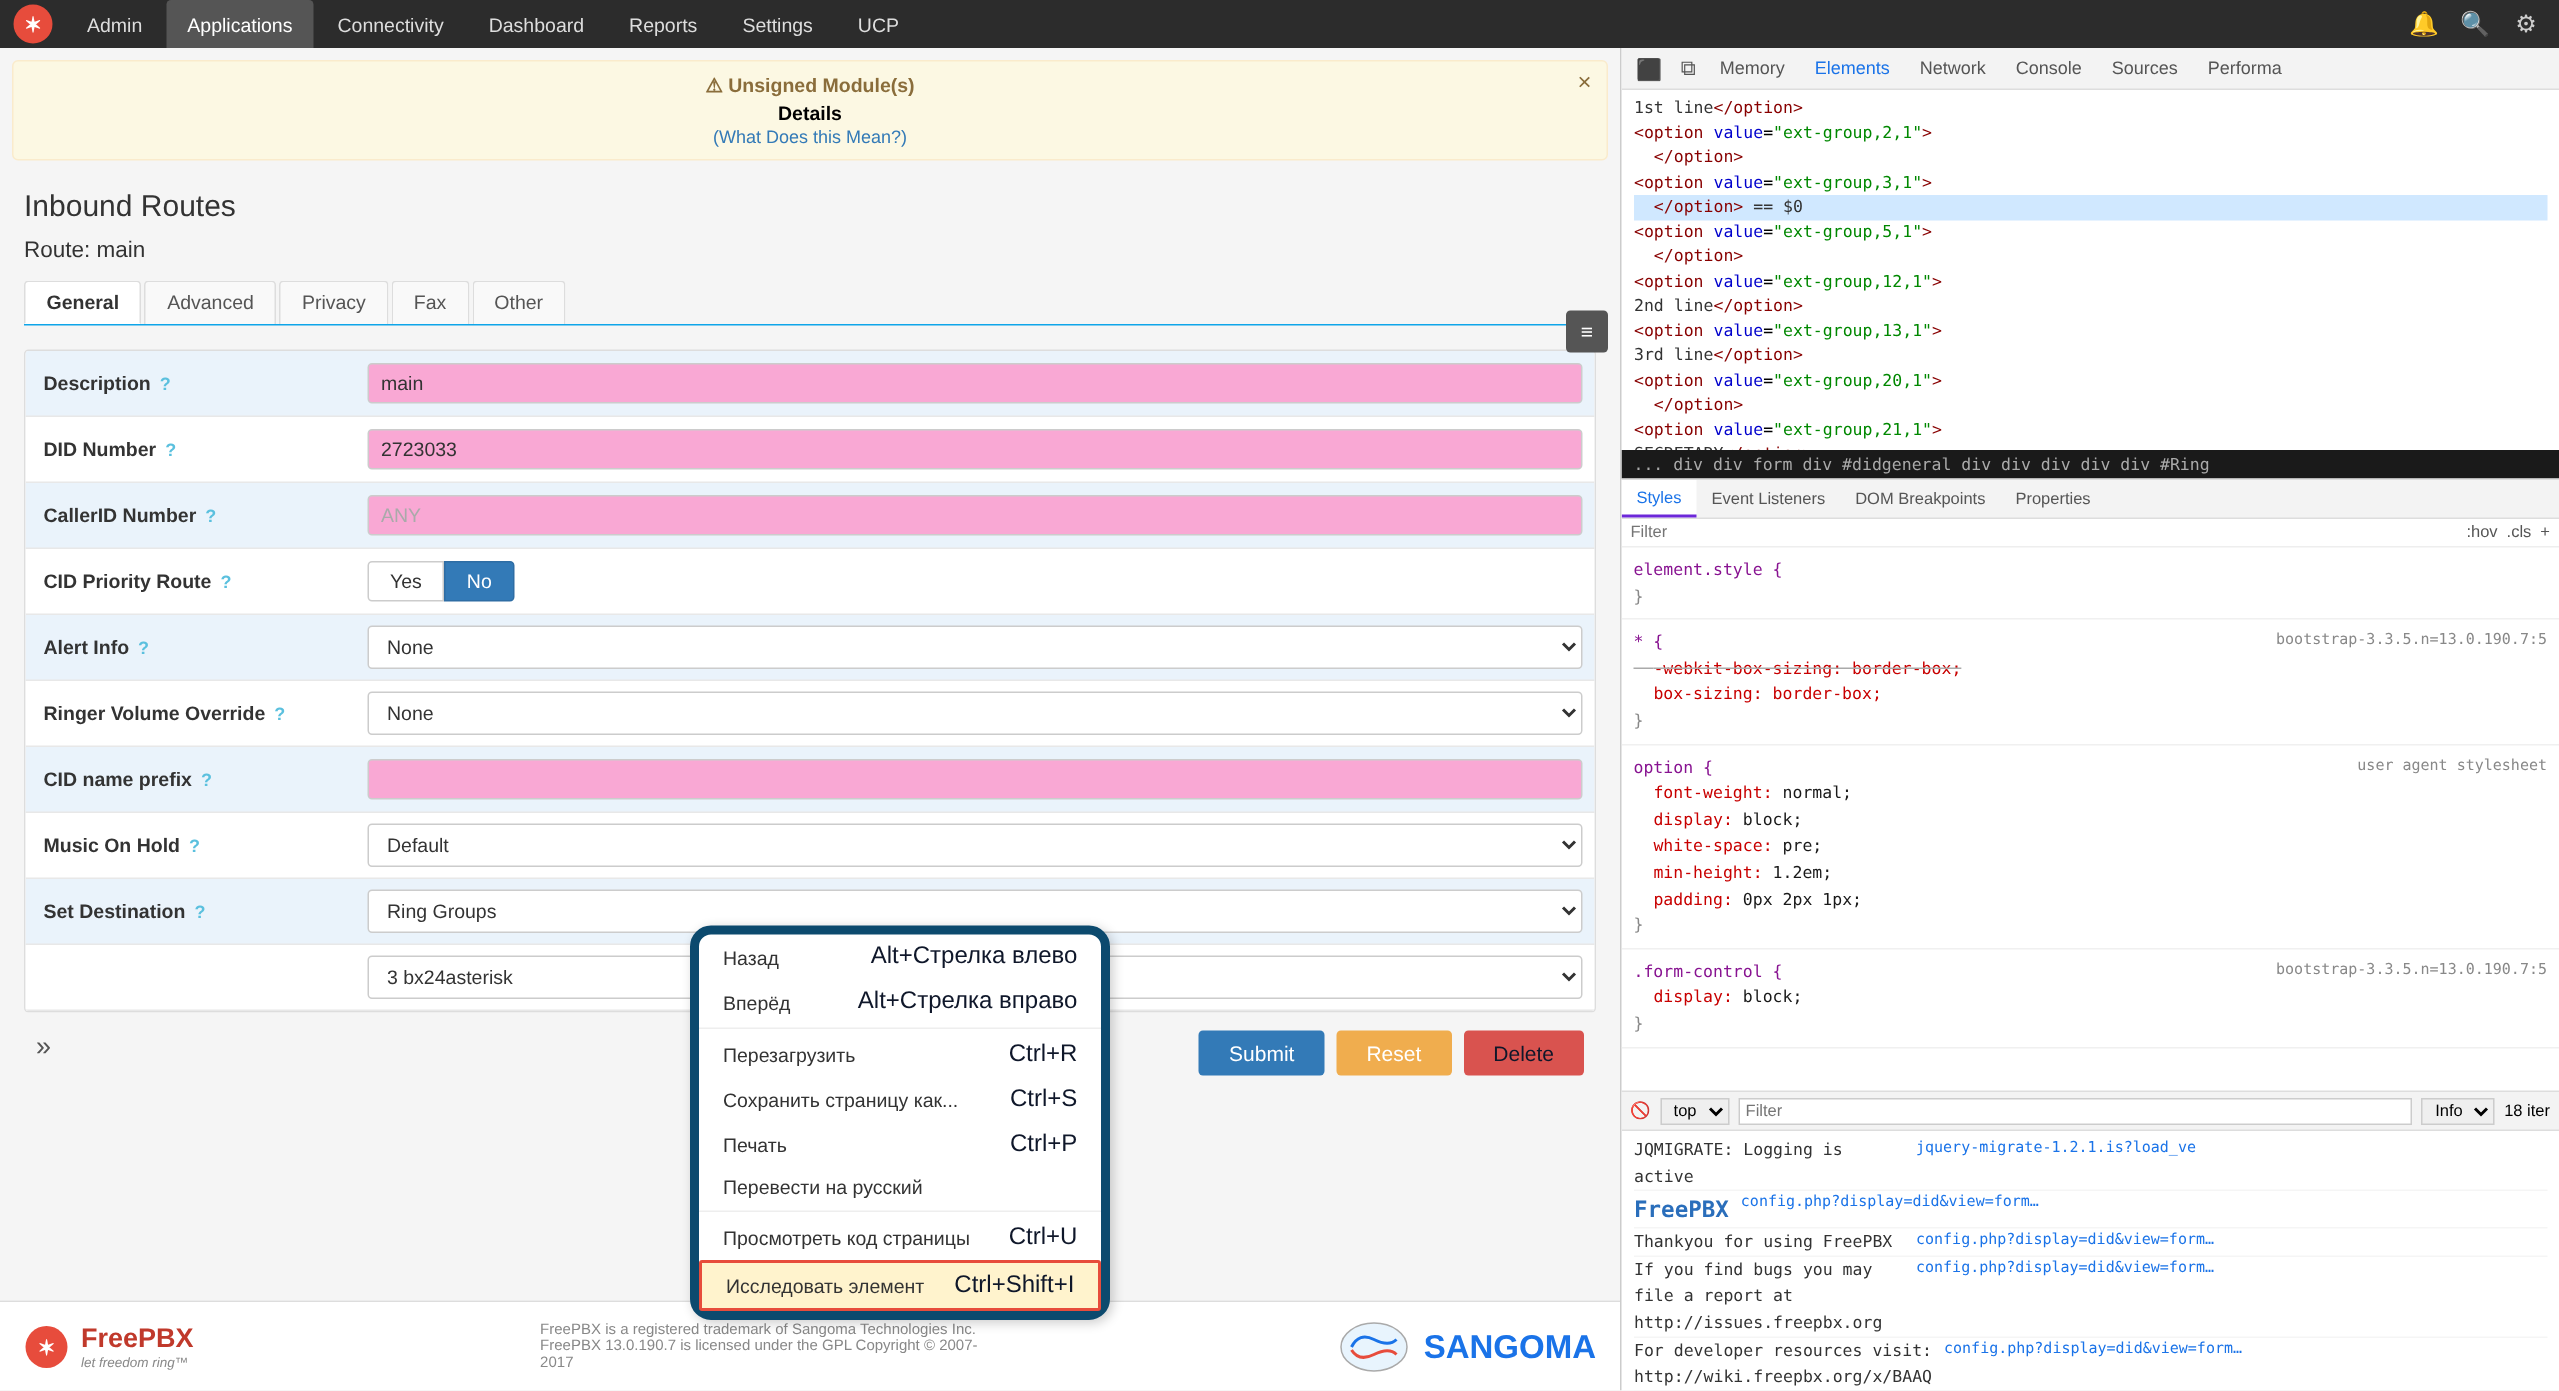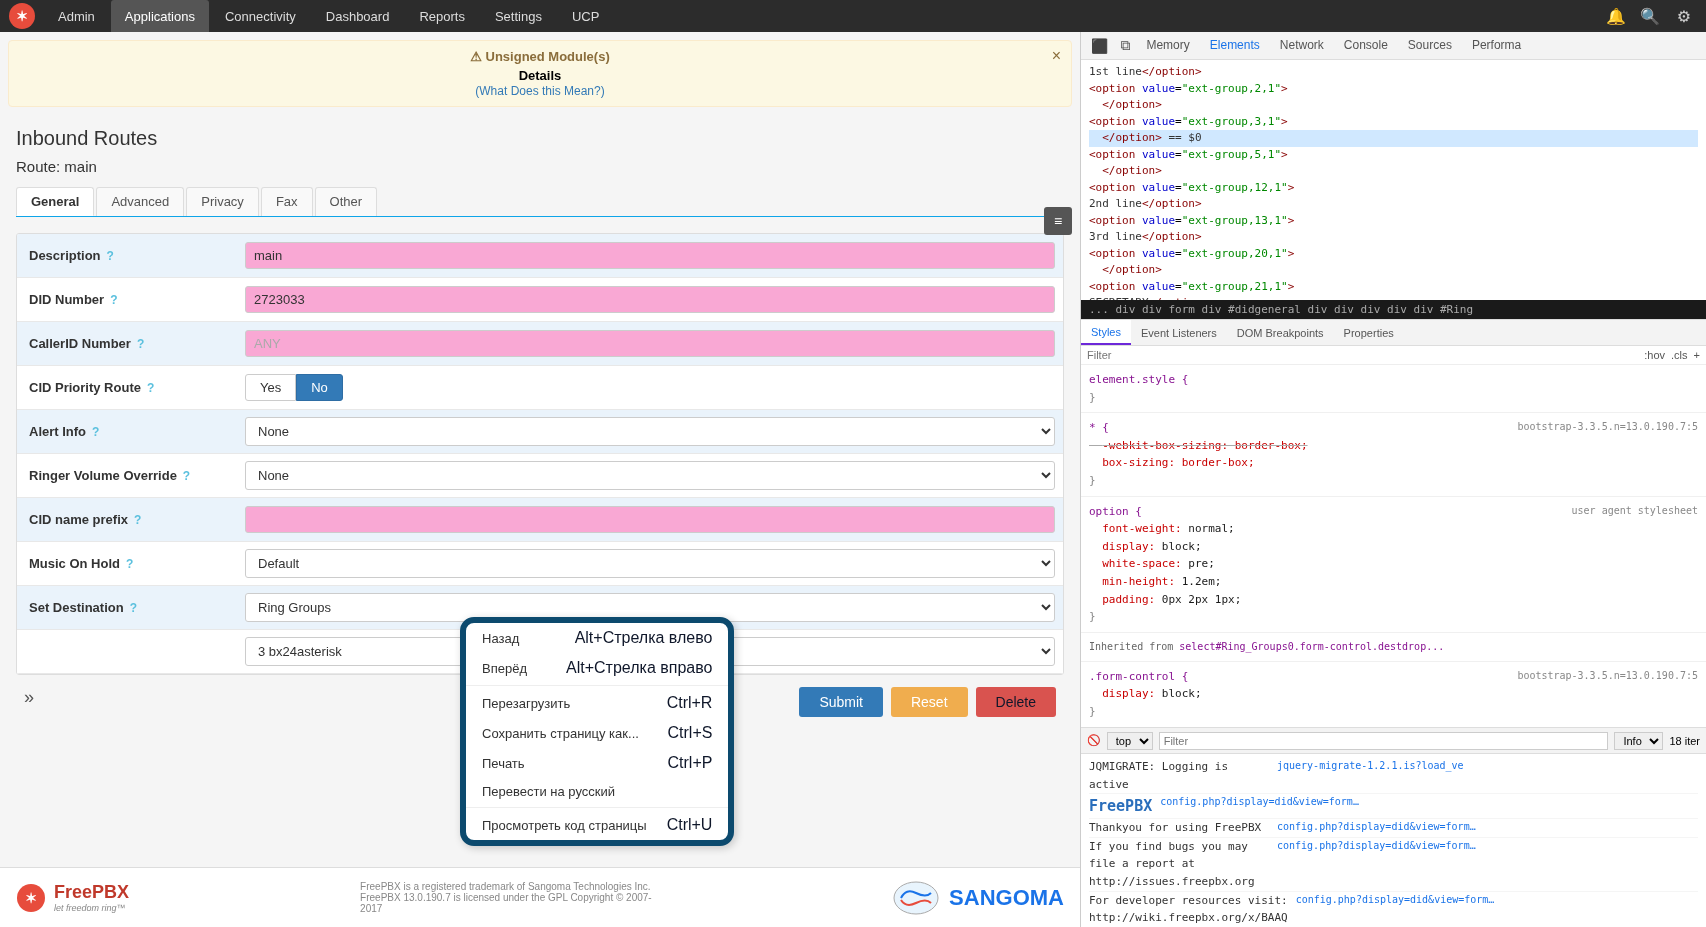--- a/index.html
+++ b/index.html
@@ -390,20 +390,24 @@
       </div>
       <div class="ctx-item">
         <span>Перевести на русский</span>
         <span class="ctx-shortcut"></span>
       </div>
       <div class="ctx-divider"></div>
       <div class="ctx-item">
         <span>Просмотреть код страницы</span>
         <span class="ctx-shortcut">Ctrl+U</span>
       </div>
+      <div class="ctx-item highlighted" style="border:2px solid #e74c3c; background:#fff3cd;">
+        <span>Исследовать элемент</span>
+        <span class="ctx-shortcut">Ctrl+Shift+I</span>
+      </div>
     </div>
 
     <div class="footer">
       <div class="footer-logo">
 
         <svg width="30" height="30" viewBox="0 0 30 30">
           <circle cx="15" cy="15" r="14" fill="#e74c3c"></circle>
           <text x="15" y="20" text-anchor="middle" fill="white" font-size="14" font-weight="bold">✶</text>
         </svg>
         <div>
@@ -493,23 +497,20 @@
           <span class="css-source" style="float:right;color:#888;">user agent stylesheet</span>
         </div>
         <div class="css-line">&nbsp;&nbsp;<span class="css-prop">font-weight: </span><span class="css-val">normal;</span></div>
         <div class="css-line">&nbsp;&nbsp;<span class="css-prop">display: </span><span class="css-val">block;</span></div>
         <div class="css-line">&nbsp;&nbsp;<span class="css-prop">white-space: </span><span class="css-val">pre;</span></div>
         <div class="css-line">&nbsp;&nbsp;<span class="css-prop">min-height: </span><span class="css-val">1.2em;</span></div>
         <div class="css-line">&nbsp;&nbsp;<span class="css-prop">padding: </span><span class="css-val">0px 2px 1px;</span></div>
         <div class="css-line"><span style="color:#888;">}</span></div>
       </div>
 
-      <div class="css-block">
-        <div class="css-line" style="color:#666; font-size:10px;">Inherited from <span style="color:#881391;">select#Ring_Groups0.form-control.destdrop...</span></div>
-      </div>
 
       <div class="css-block">
         <div class="css-line">
           <span class="css-selector">.form-control {</span>
           <span class="css-source" style="float:right;color:#888;font-size:10px;">bootstrap-3.3.5.n=13.0.190.7:5</span>
         </div>
         <div class="css-line">&nbsp;&nbsp;<span class="css-prop">display: </span><span class="css-val">block;</span></div>
         <div class="css-line"><span style="color:#888;">}</span></div>
       </div>
     </div>

